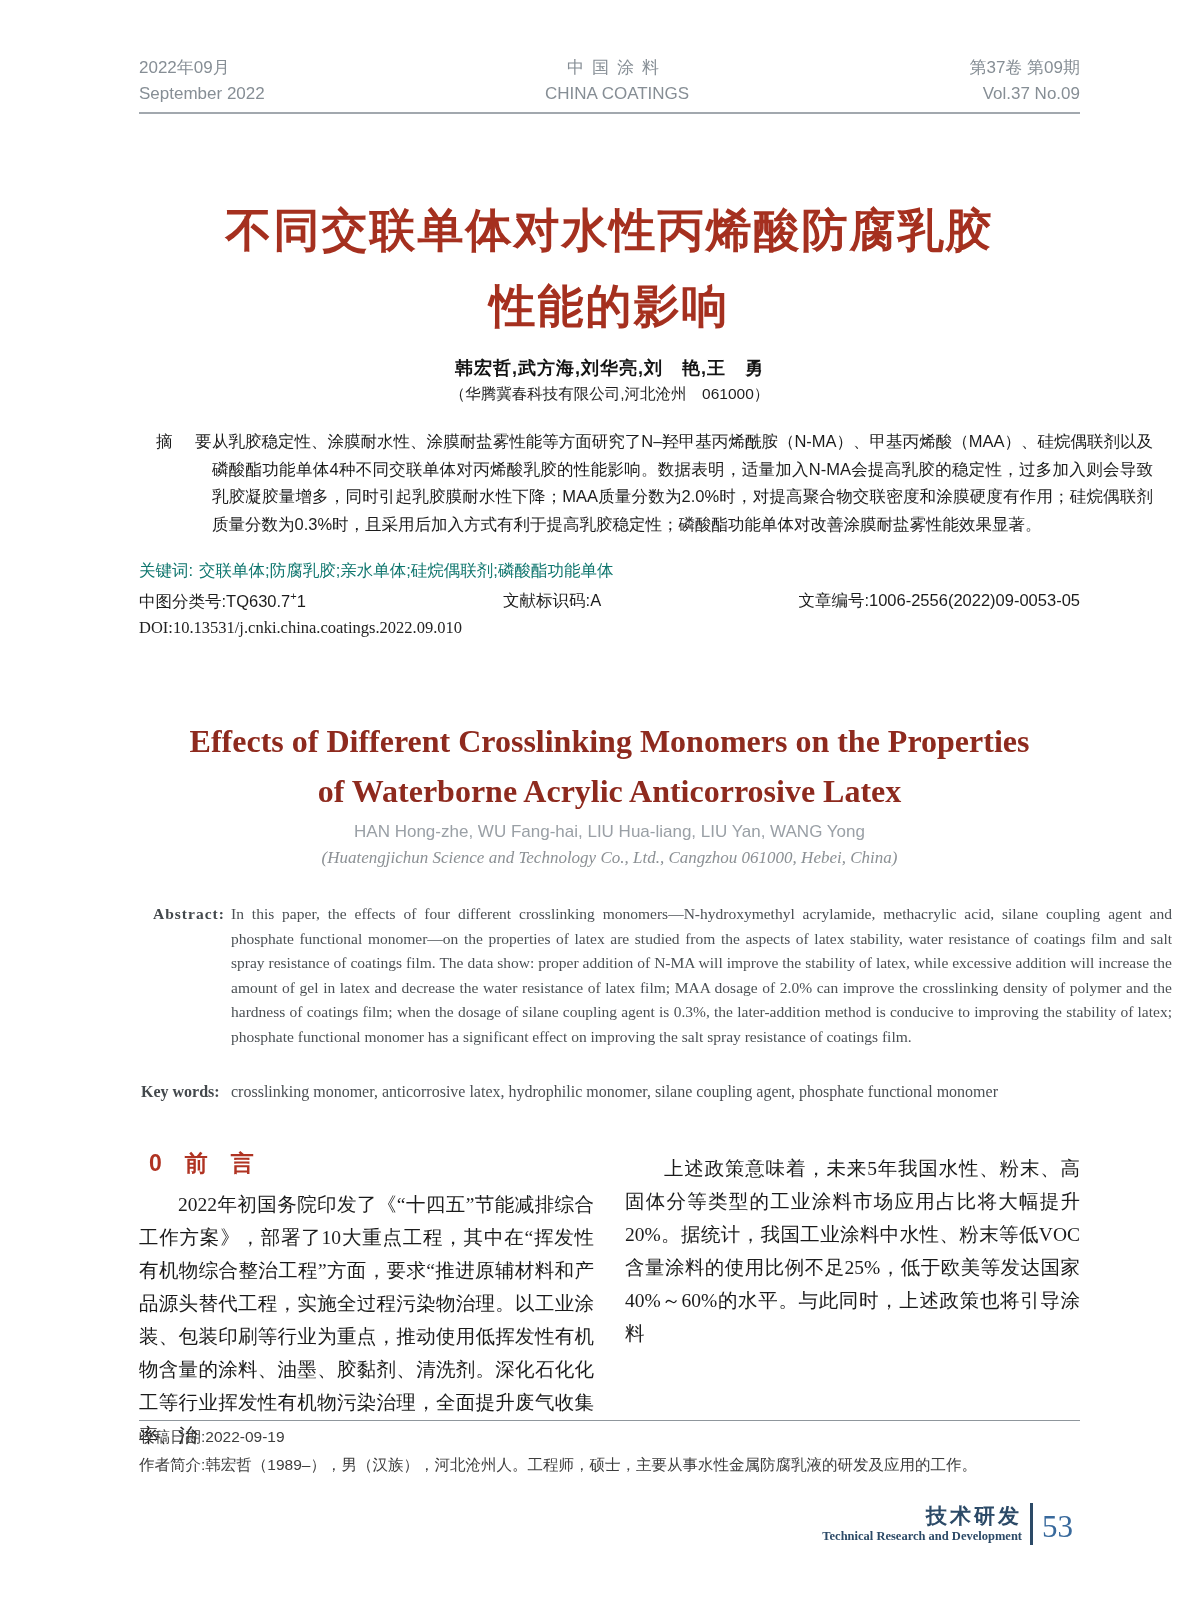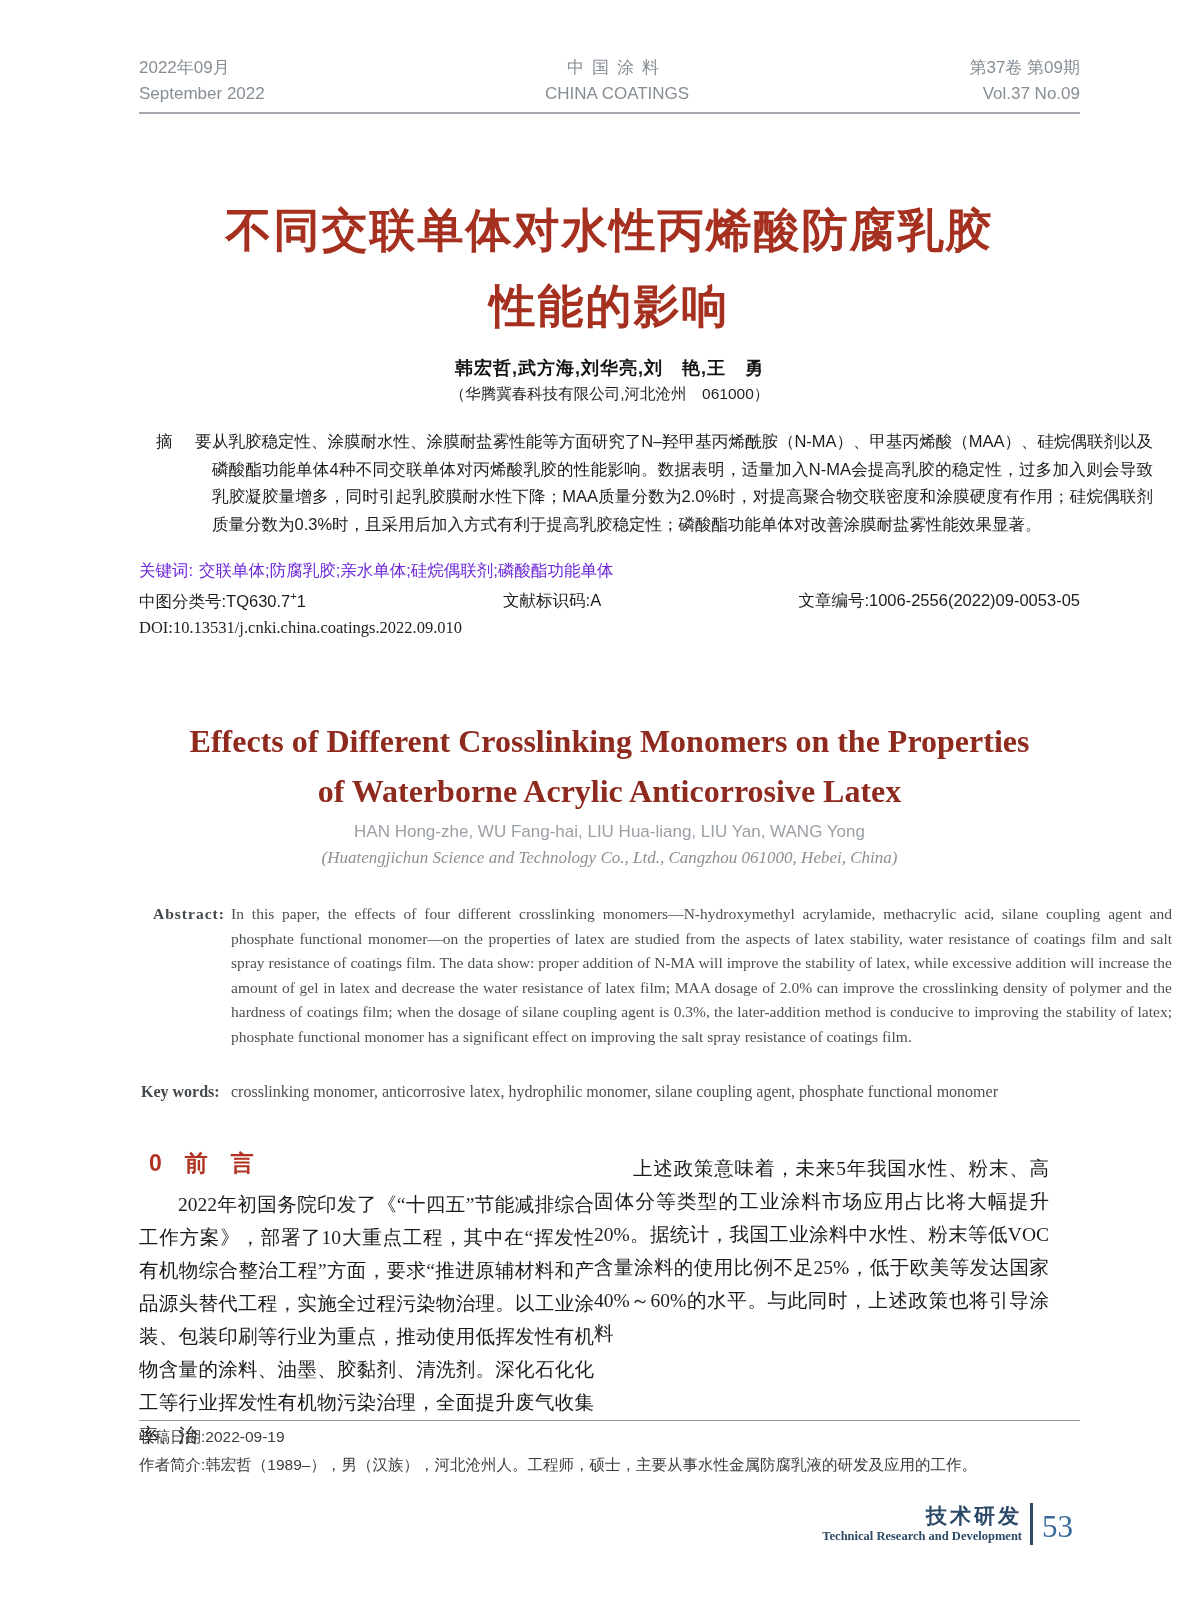--- a/index.html
+++ b/index.html
@@ -24,21 +24,21 @@
             font-size:15.5px;color:#1e1e1e;}
 
   
   .hang{position:relative;text-align:justify;}
   .hang .hang-label{position:absolute;left:17px;top:0;white-space:nowrap;}
 
   .abstract-cn{position:absolute;top:428px;left:123px;width:941px;
                font-size:16.5px;line-height:27.5px;color:#1c1c1c;padding-left:73px;}
   .abstract-cn .hang-label{letter-spacing:3px;}
 
-  .keywords-cn{position:absolute;top:560px;left:123px;width:941px;font-size:16.5px;color:#6d28d9;}
+  .keywords-cn{position:absolute;top:560px;left:123px;width:941px;font-size:16.5px;color:#0f766e;}
   .keywords-cn .klabel{margin-right:6px;}
 
   .clc-row{position:absolute;top:590px;left:123px;width:941px;display:flex;
            justify-content:space-between;font-size:16.5px;color:#1c1c1c;}
   .clc-row sup{font-size:11px;}
 
   .doi-line{position:absolute;top:618px;left:123px;width:941px;
             font-family:"Liberation Serif","DejaVu Serif",serif;font-size:16.5px;color:#222;}
 
   
@@ -55,21 +55,21 @@
                font-family:"Liberation Serif","DejaVu Serif",serif;
                font-size:15.5px;line-height:24.5px;color:#4b5054;padding-left:92px;}
   .abstract-en .hang-label{left:14px;font-weight:bold;letter-spacing:1px;color:#43484c;}
 
   .keywords-en{position:absolute;top:1080px;left:123px;width:941px;
                font-family:"Liberation Serif","DejaVu Serif",serif;
                font-size:16px;line-height:24.5px;color:#4b5054;padding-left:92px;}
   .keywords-en .hang-label{left:2px;font-weight:bold;color:#43484c;}
 
   
-  .columns{position:absolute;top:1146px;left:123px;width:941px;display:flex;}
+  .columns{position:absolute;top:1146px;left:123px;width:941px;display:flex;gap:31px;}
   .col{width:455px;font-family:"Liberation Serif","DejaVu Serif",serif;
        font-size:19.5px;line-height:33px;text-align:justify;color:#1b1b1b;}
   .col p{margin:0;}
   .col p.indent{text-indent:2em;}
   .sec-heading{font-family:"Liberation Sans",sans-serif;font-size:23px;font-weight:bold;
                color:#b03322;margin:2px 0 10px 10px;line-height:30px;text-align:left;}
   .col-right{padding-top:6px;}
 
   
   .footnote{position:absolute;top:1420px;left:123px;width:941px;

